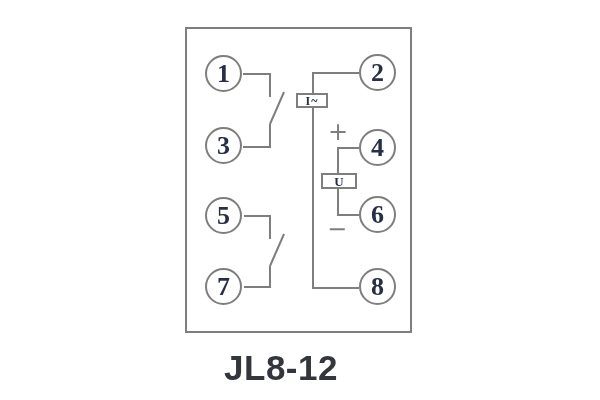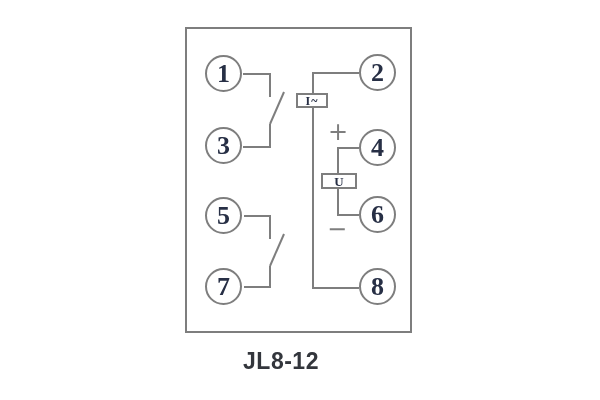--- a/index.html
+++ b/index.html
@@ -26,21 +26,21 @@
   }
   .cbox.ibox{left:296px;top:93px;width:32px;height:15px;font-size:12px;letter-spacing:1px;}
   .cbox.ubox{left:321px;top:173px;width:36px;height:16px;font-size:13px;}
   .sign{
     position:absolute;color:#7e7e7e;font-family:"DejaVu Sans",sans-serif;
     font-size:24px;font-weight:400;text-align:center;line-height:28px;
     width:24px;height:28px;
   }
   .caption{
     position:absolute;left:191px;top:348px;width:180px;text-align:center;
-    font-family:"Liberation Sans",sans-serif;font-size:23px;font-weight:700;
+    font-family:"Liberation Sans",sans-serif;font-size:35px;font-weight:700;
     color:#33363c;letter-spacing:0.5px;
   }
 </style>
 </head>
 <body>
 
 <div class="stage">
 
   <div class="frame"></div>
 

